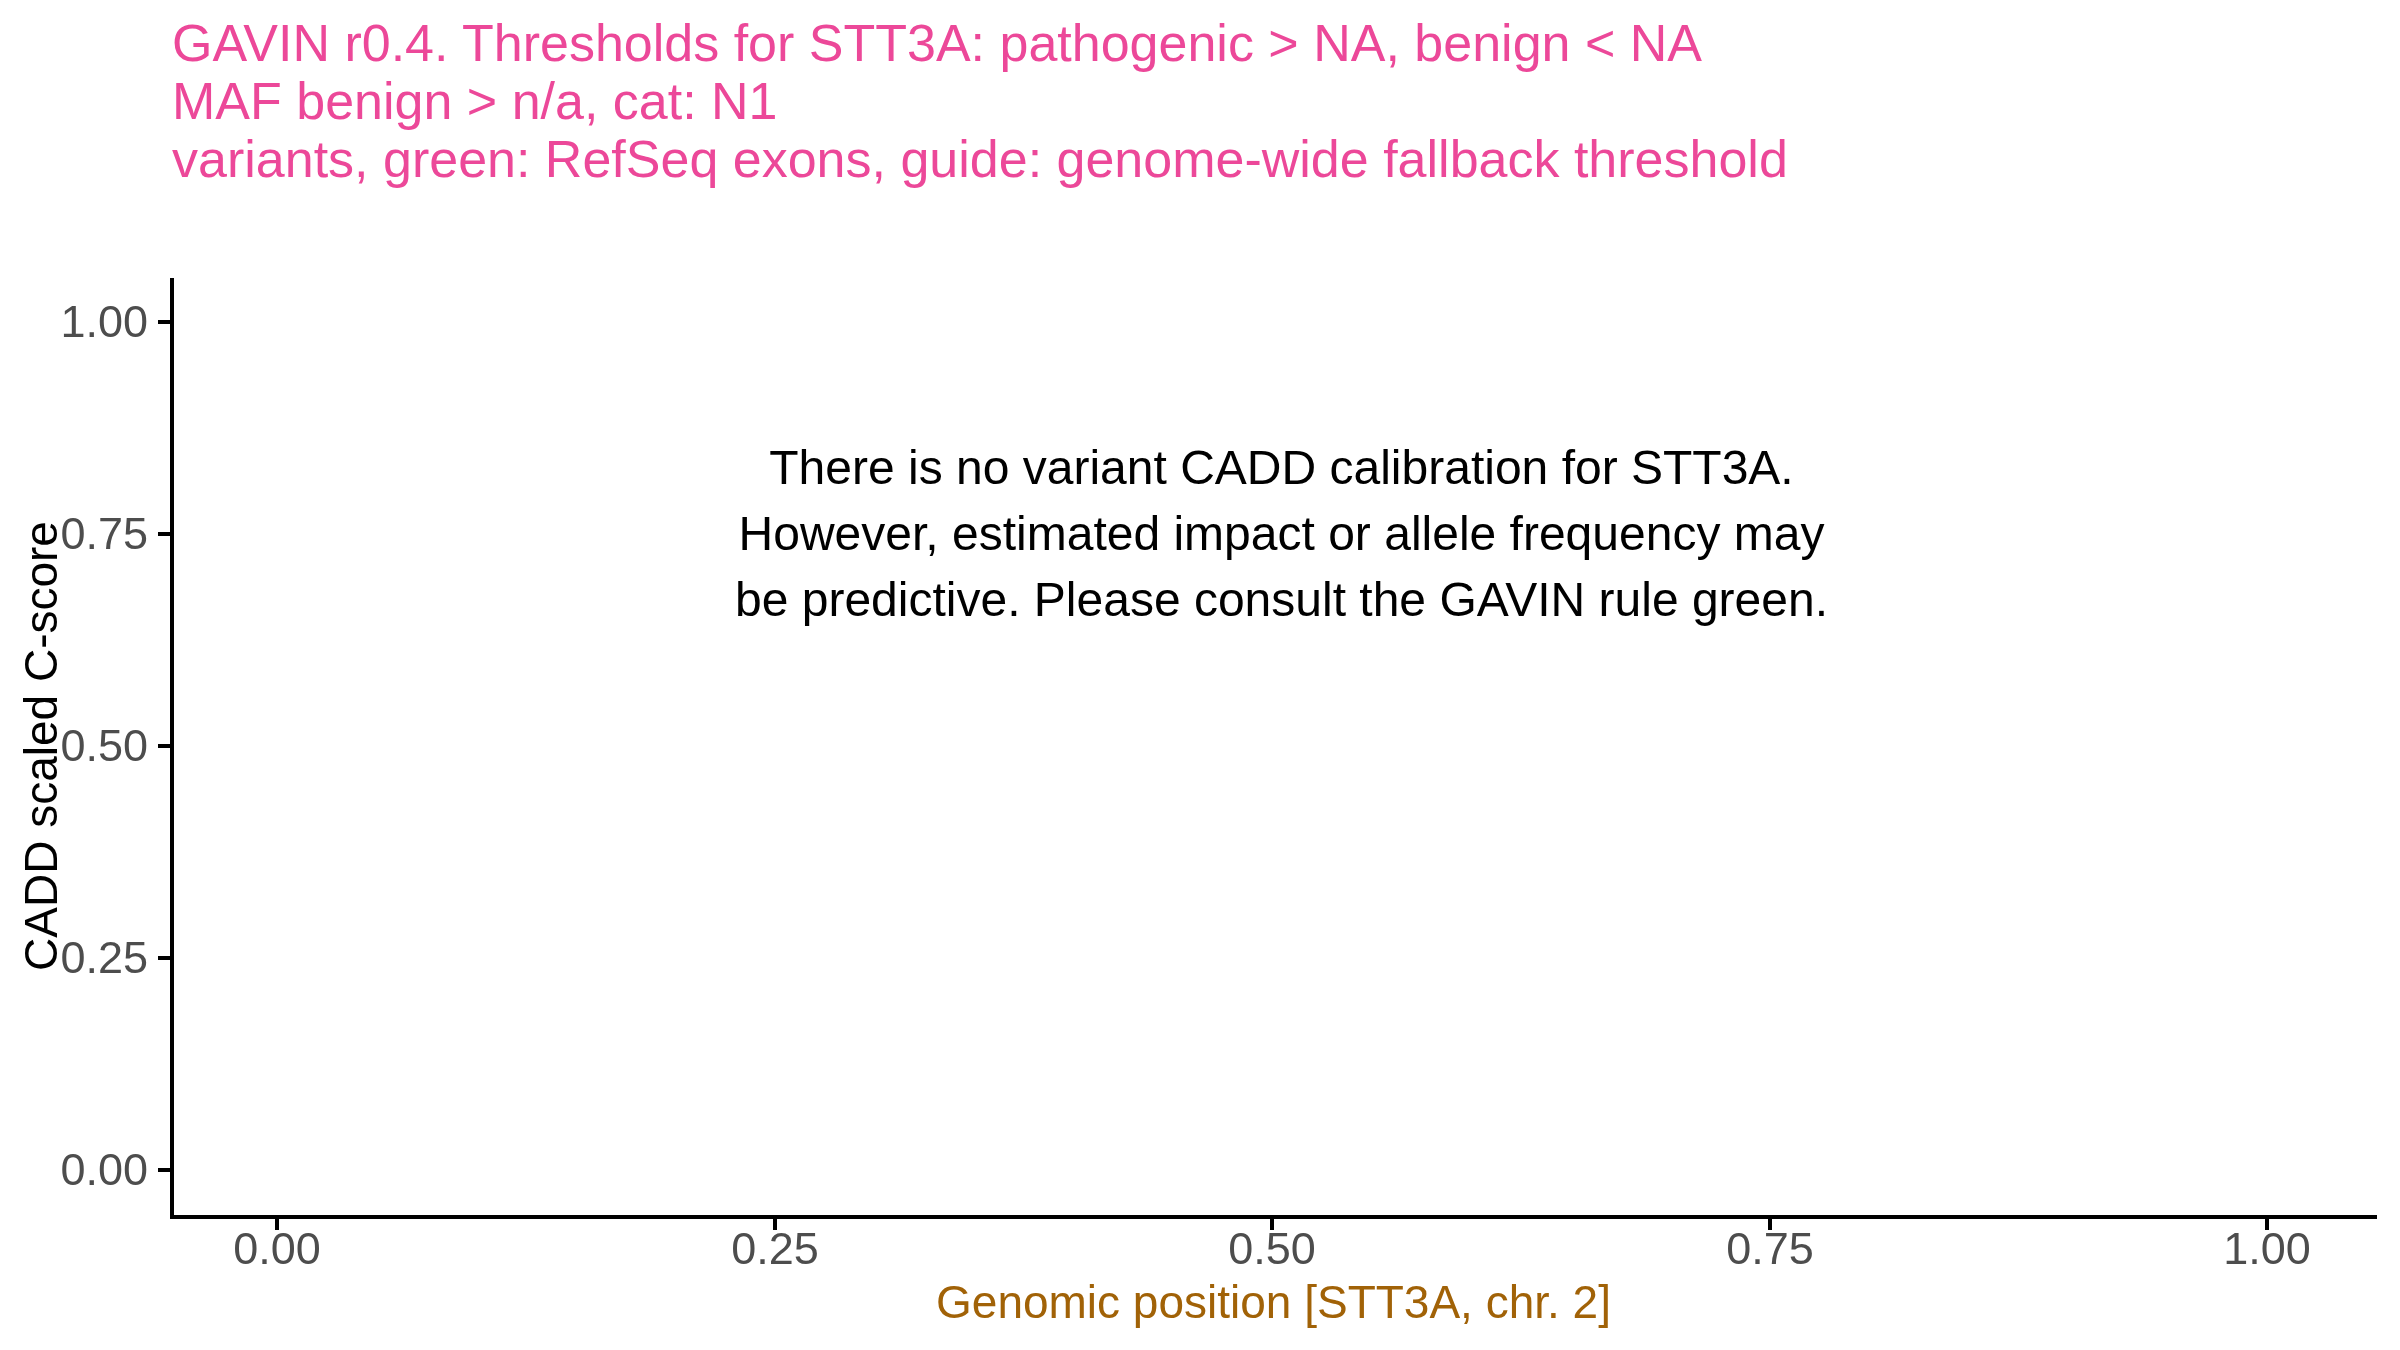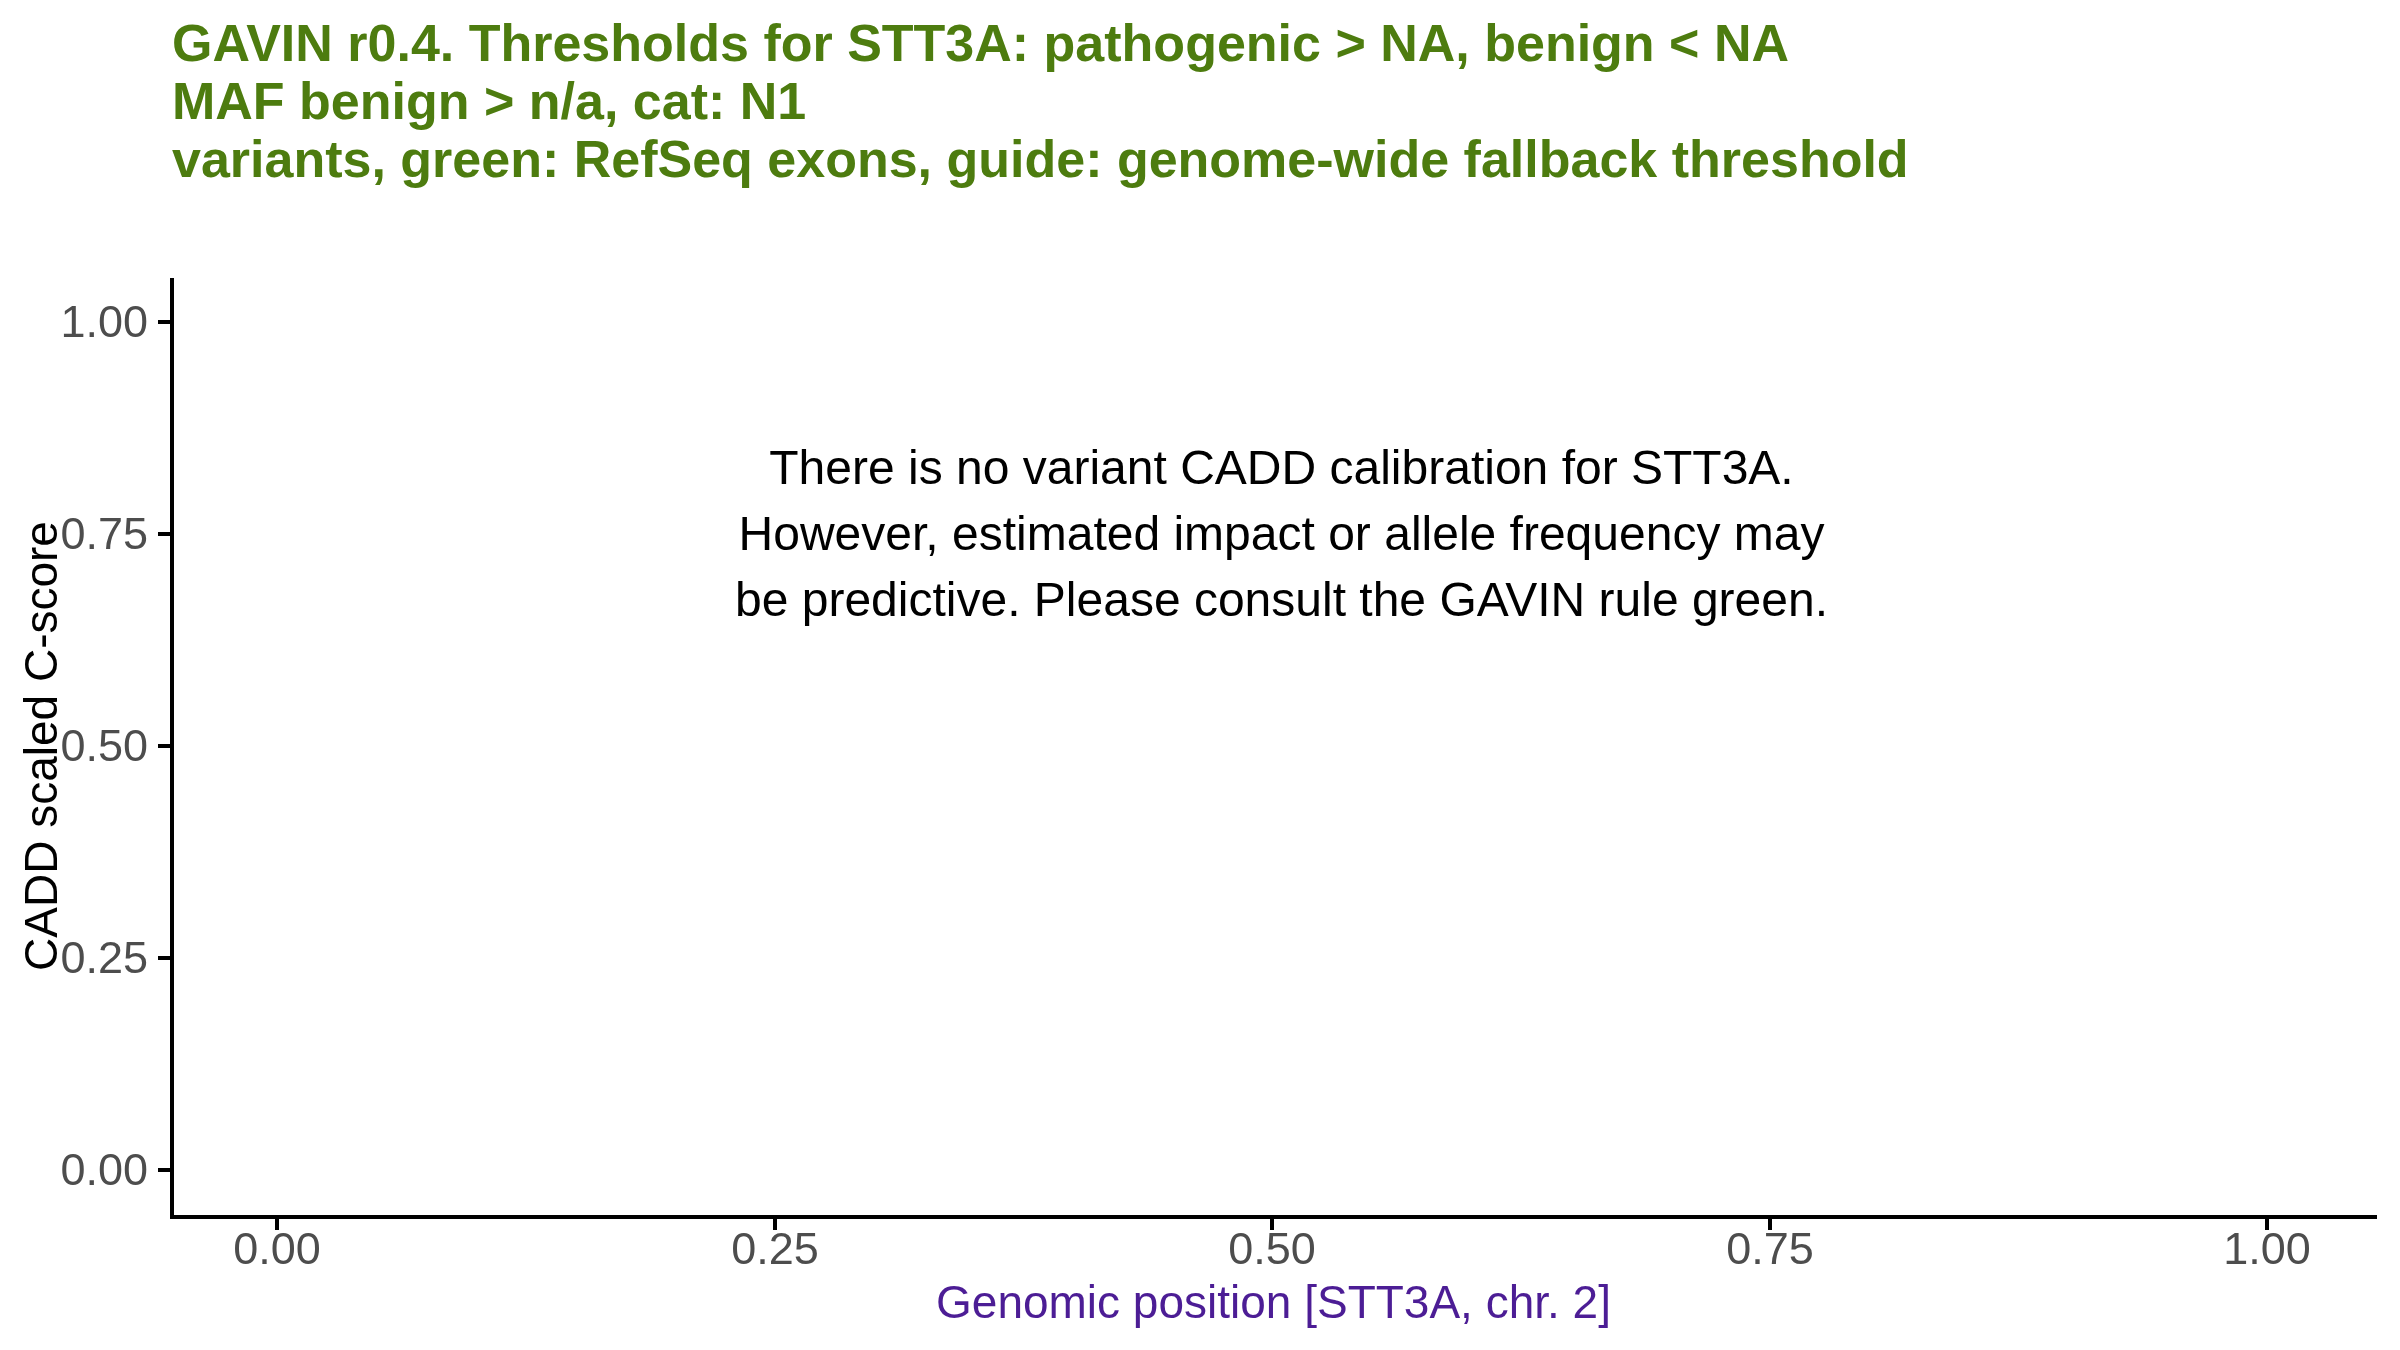--- a/index.html
+++ b/index.html
@@ -11,23 +11,22 @@
     background: #ffffff;
     font-family: "Liberation Sans", sans-serif;
     overflow: hidden;
   }
   .abs { position: absolute; }
 
   
   #plot-title {
     left: 172px; top: 14px;
     font-size: 52px; line-height: 58px;
-    color: #4d7c0f;
+    color: #ec4899;
     white-space: nowrap;
-    font-weight: bold;
   }
 
   
   #plot-panel {
     left: 170px; top: 278px;
     width: 2207px; height: 941px;
     border-left: 4px solid #000000;
     border-bottom: 4px solid #000000;
     background: #ffffff;
   }
@@ -57,21 +56,21 @@
     text-align: center;
     font-size: 45px; line-height: 46px;
     color: #4d4d4d;
   }
 
   
   #x-axis-title {
     left: 170px; top: 1278px; width: 2207px;
     text-align: center;
     font-size: 46px; line-height: 48px;
-    color: #4c1d95;
+    color: #a16207;
   }
   #y-axis-title {
     left: -428px; top: 722px;
     width: 937px; height: 48px;
     line-height: 48px;
     text-align: center;
     font-size: 46px;
     color: #000000;
     transform: rotate(-90deg);
   }

